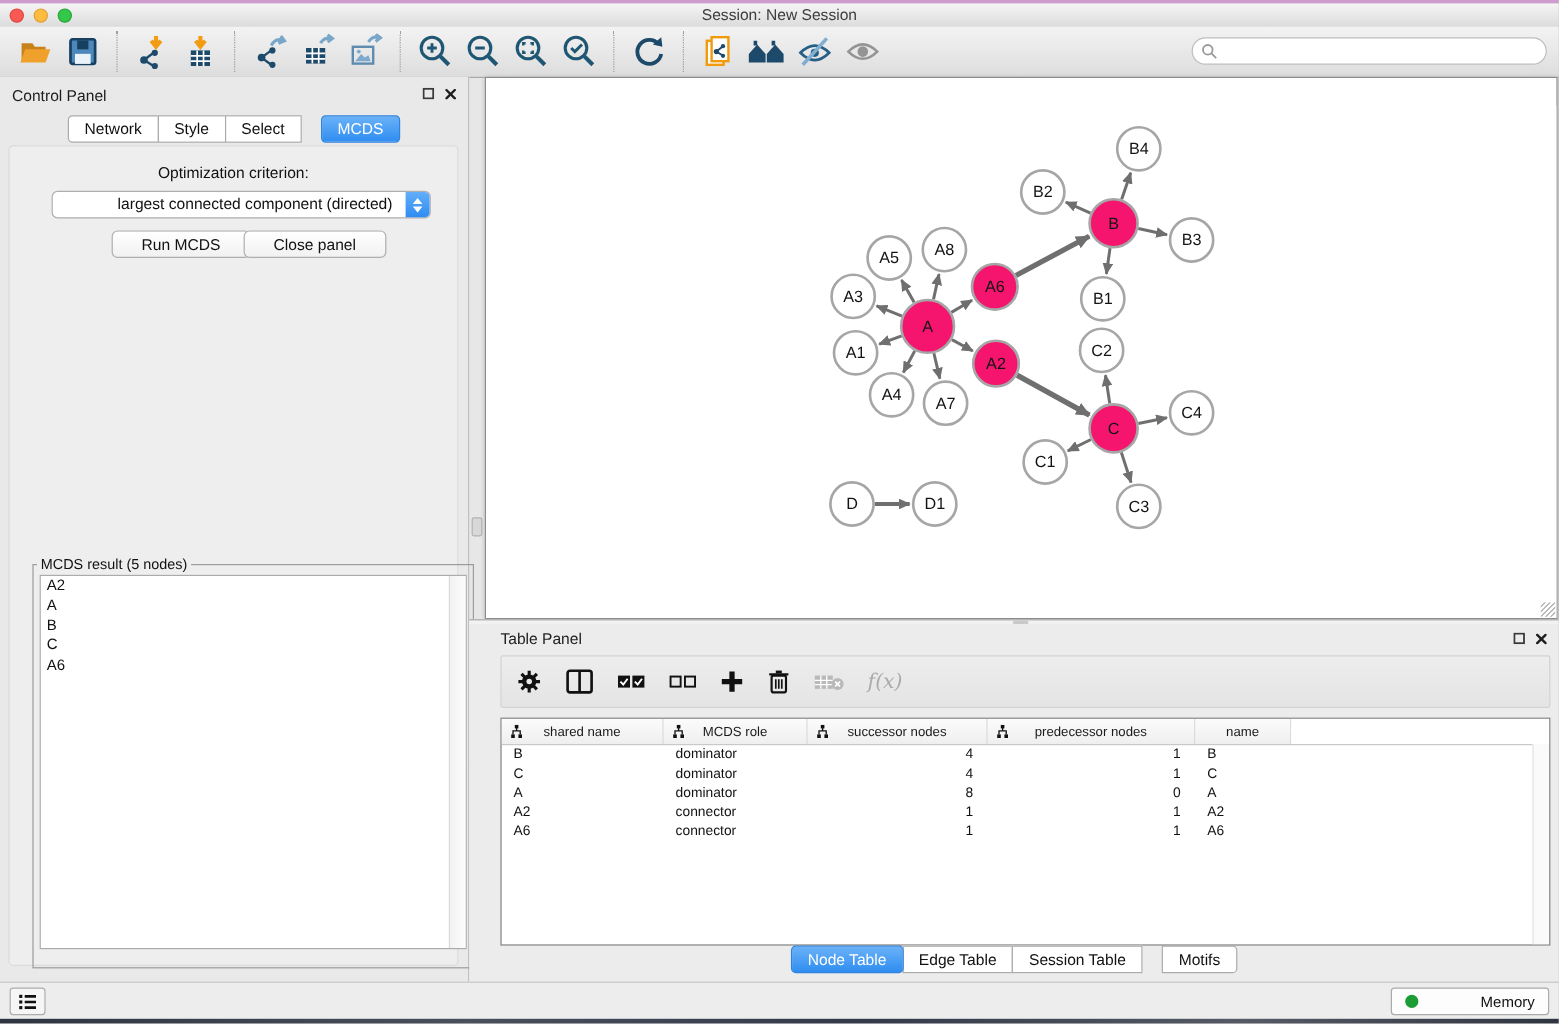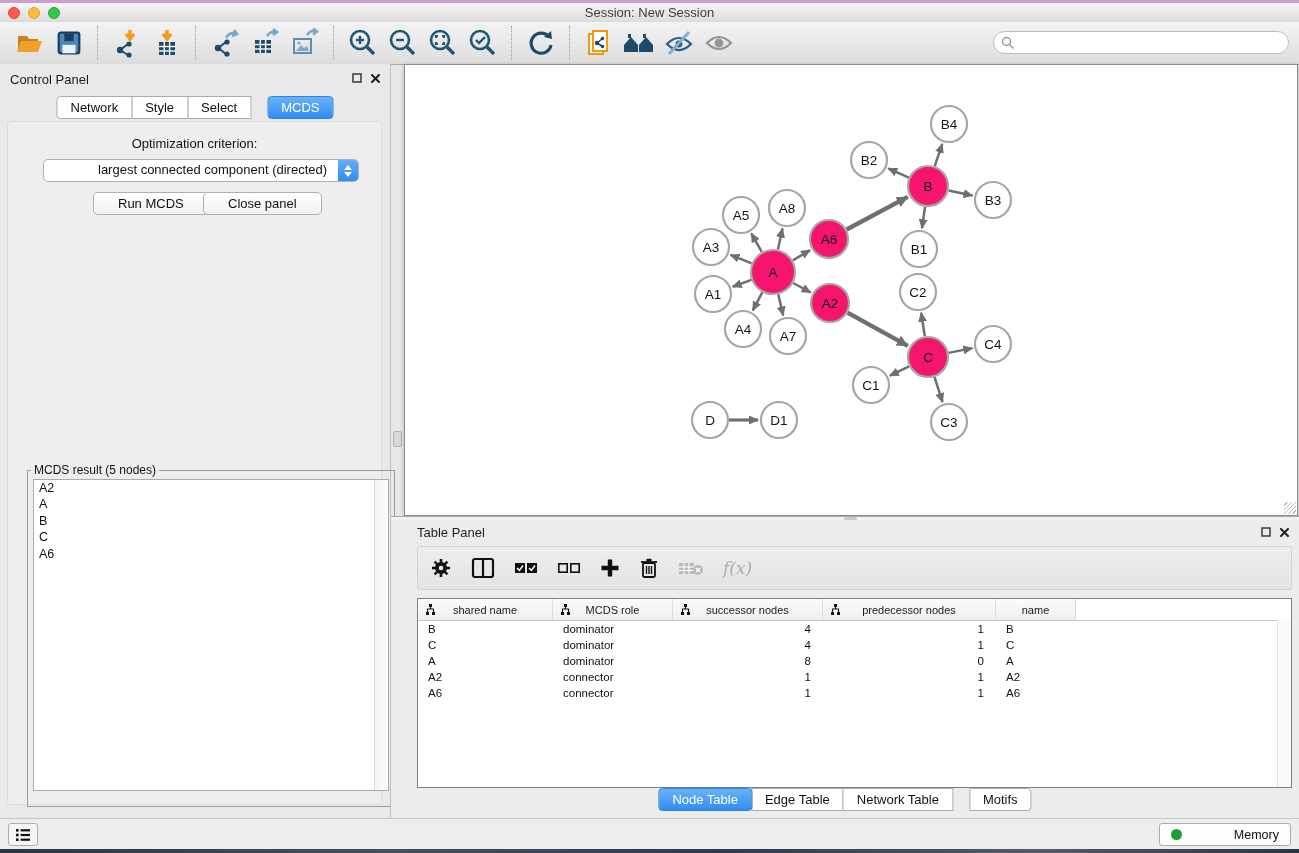--- a/index.html
+++ b/index.html
@@ -589,21 +589,21 @@
             <div class="t-cell c2 num">1</div>
             <div class="t-cell c3 num">1</div>
             <div class="t-cell c4">A6</div>
           </div>
         </div>
       <div class="table-scroll"></div>
     </div>
     <div class="tp-tabs">
       <div class="seg selected">Node Table</div>
       <div class="seg">Edge Table</div>
-      <div class="seg">Network Table</div>
+      <div class="seg">Session Table</div>
       <div class="seg">Motifs</div>
     </div>
   </div>
 
   <div class="statusbar">
     <div class="sb-left-btn">
       <svg width="16" height="14" viewBox="0 0 16 14">
           <g fill="#111">
             <rect x="1" y="1" width="2.6" height="2.6"></rect>
             <rect x="1" y="5.7" width="2.6" height="2.6"></rect>

